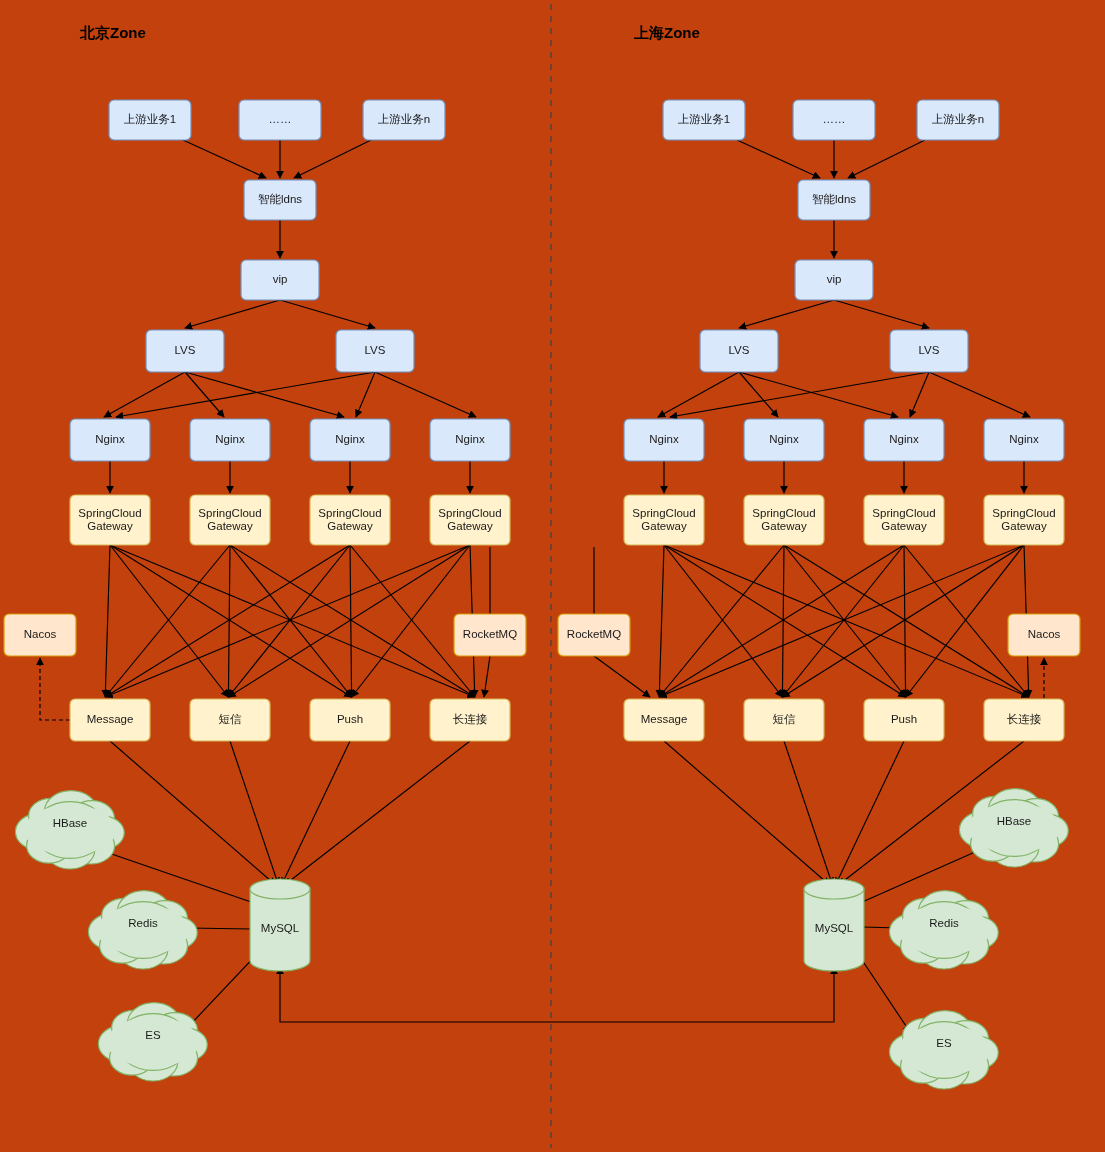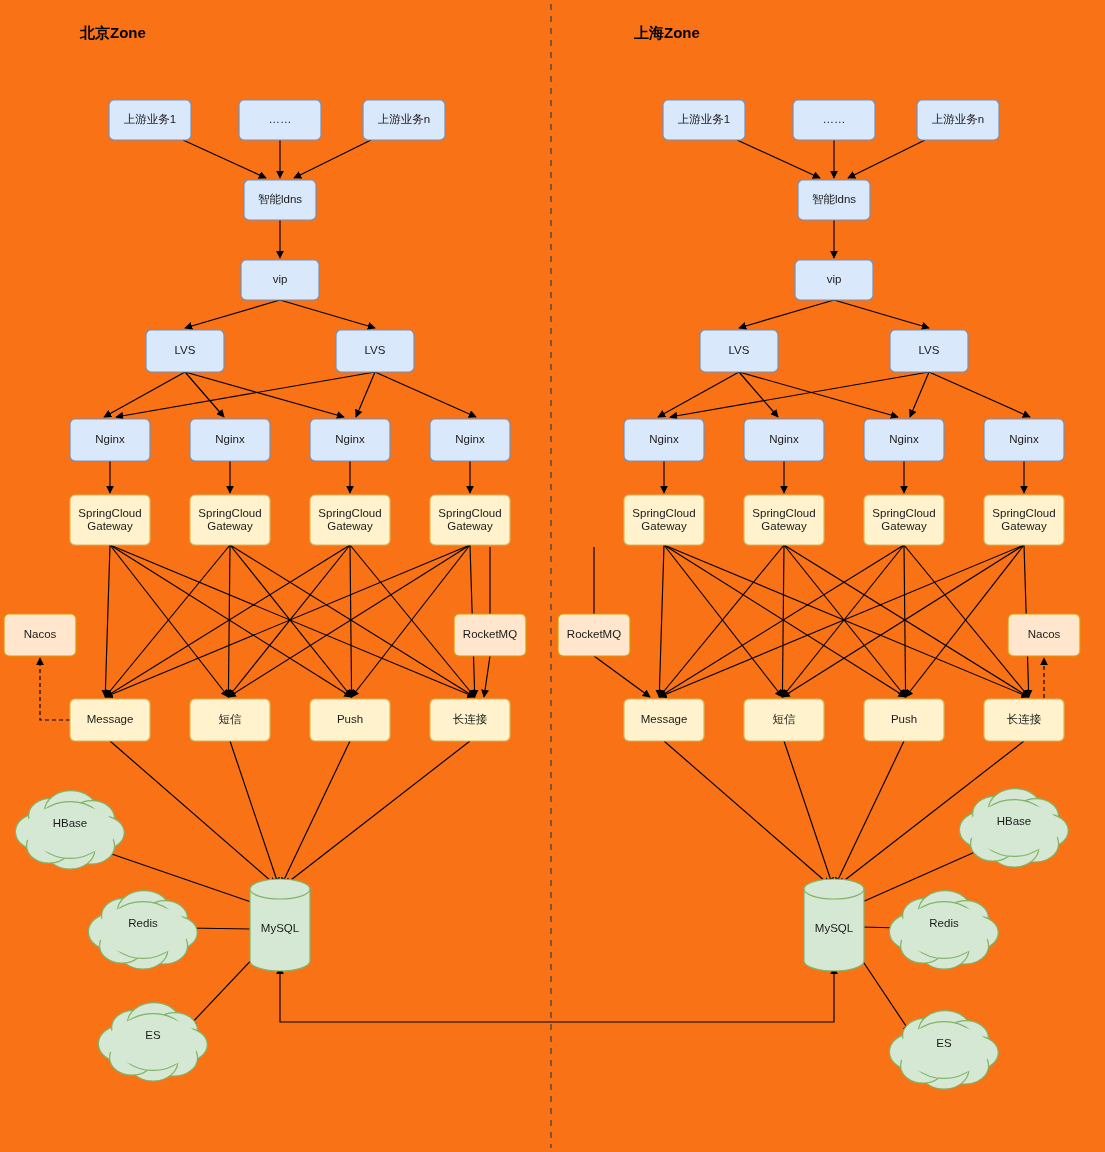--- a/index.html
+++ b/index.html
@@ -7,21 +7,21 @@
     padding: 0;
     background: #ffffff;
   }
   body {
     font-family: "Liberation Sans", "DejaVu Sans", sans-serif;
   }
   #canvas-wrap {
     position: relative;
     width: 1105px;
     height: 1152px;
-    background: #f97316;
+    background: #c2410c;
     overflow: hidden;
   }
   svg#diagram {
     display: block;
     width: 1105px;
     height: 1152px;
   }
   .node-label {
     font-family: "Liberation Sans", "DejaVu Sans", sans-serif;
     font-size: 11.5px;

